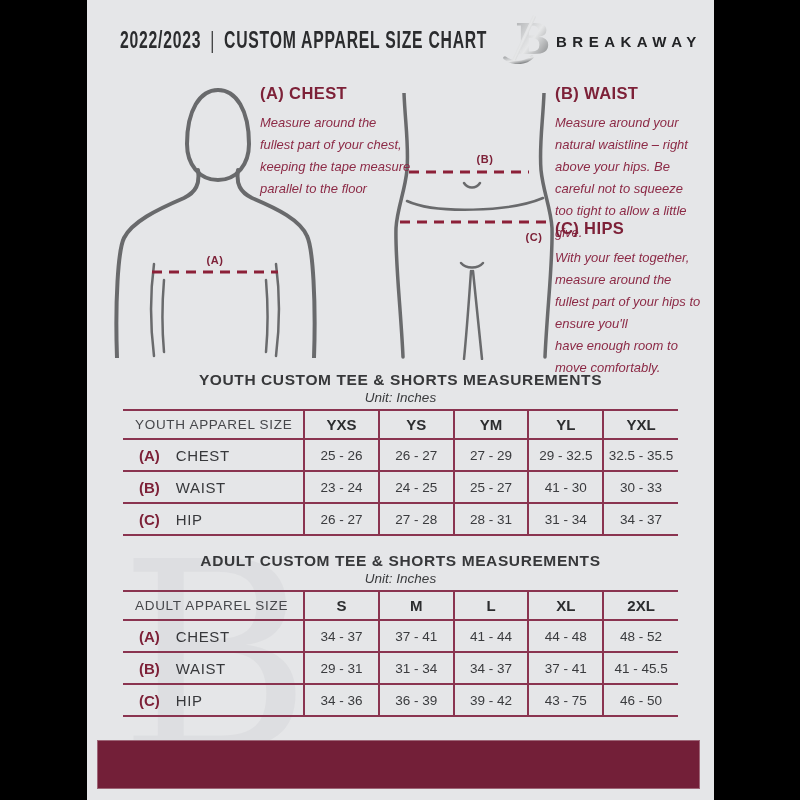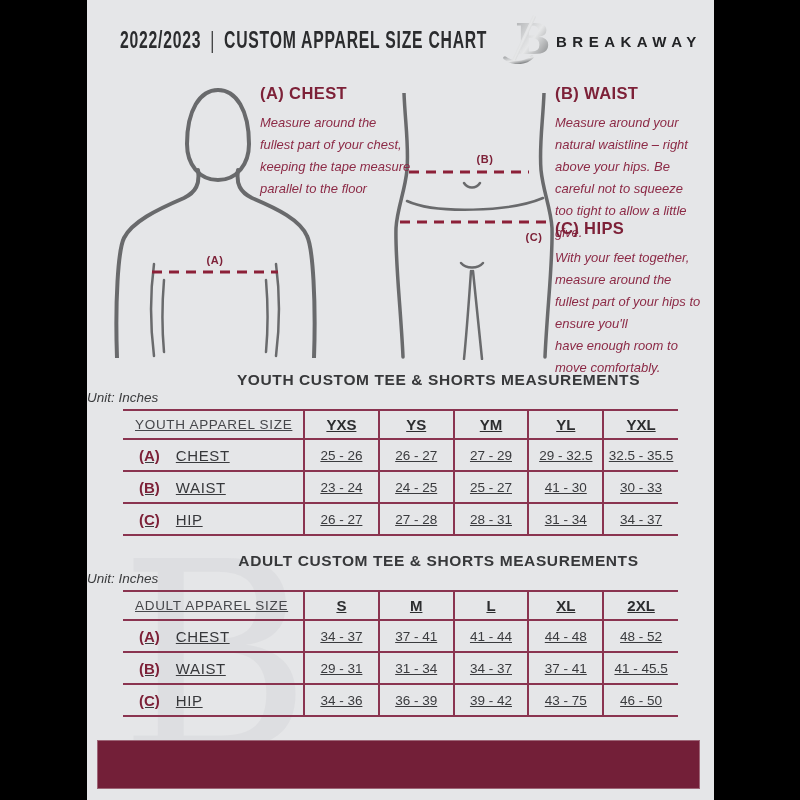--- a/index.html
+++ b/index.html
@@ -45,38 +45,38 @@
   .inst-hips{left:468px;top:219px;width:150px;}
   
   .watermark{
     position:absolute;left:32px;top:528px;z-index:0;
     font-family:"DejaVu Serif",serif;font-size:262px;line-height:1;
     color:#d8d9dc;opacity:0.55;
   }
   
   .tbl-title{
     position:absolute;left:0;width:627px;text-align:center;z-index:1;
-    font-size:15.5px;font-weight:700;color:#37383a;letter-spacing:0.6px;margin-left:38px;
+    font-size:15.5px;font-weight:700;color:#37383a;letter-spacing:0.6px;
   }
   .tbl-unit{
-    position:absolute;left:0;width:627px;z-index:1;
+    position:absolute;left:0;width:627px;text-align:center;z-index:1;
     font-size:13.5px;font-style:italic;color:#3a3b3d;
   }
   .youth-title{top:371px;} .youth-unit{top:390px;}
   .adult-title{top:552px;} .adult-unit{top:571px;}
   
   .size-table{
     position:absolute;left:36px;width:555px;z-index:1;
     border-collapse:collapse;table-layout:fixed;
   }
   .youth-table{top:409px;}
   .adult-table{top:590px;}
   .size-table col.c0{width:181px;}
   .size-table th,.size-table td{
-    border-top:2px solid #8a3450;padding:0;text-decoration:underline;
+    border-top:2px solid #8a3450;padding:0;
   }
   .size-table tbody tr:last-child td{border-bottom:2px solid #8a3450;}
   .size-table th + th,.size-table td + td{border-left:2px solid #8a3450;}
   .size-table thead th{height:27px;font-size:15px;font-weight:700;color:#2c2d2f;text-align:center;}
   .size-table thead th.lbl{
     text-align:left;padding-left:12px;font-weight:400;font-size:13.5px;
     color:#46474b;letter-spacing:0.7px;
   }
   .size-table tbody td{height:30px;text-align:center;font-size:13.5px;color:#3a3b3e;}
   .size-table tbody td.lbl{text-align:left;padding-left:16px;font-size:15px;}

